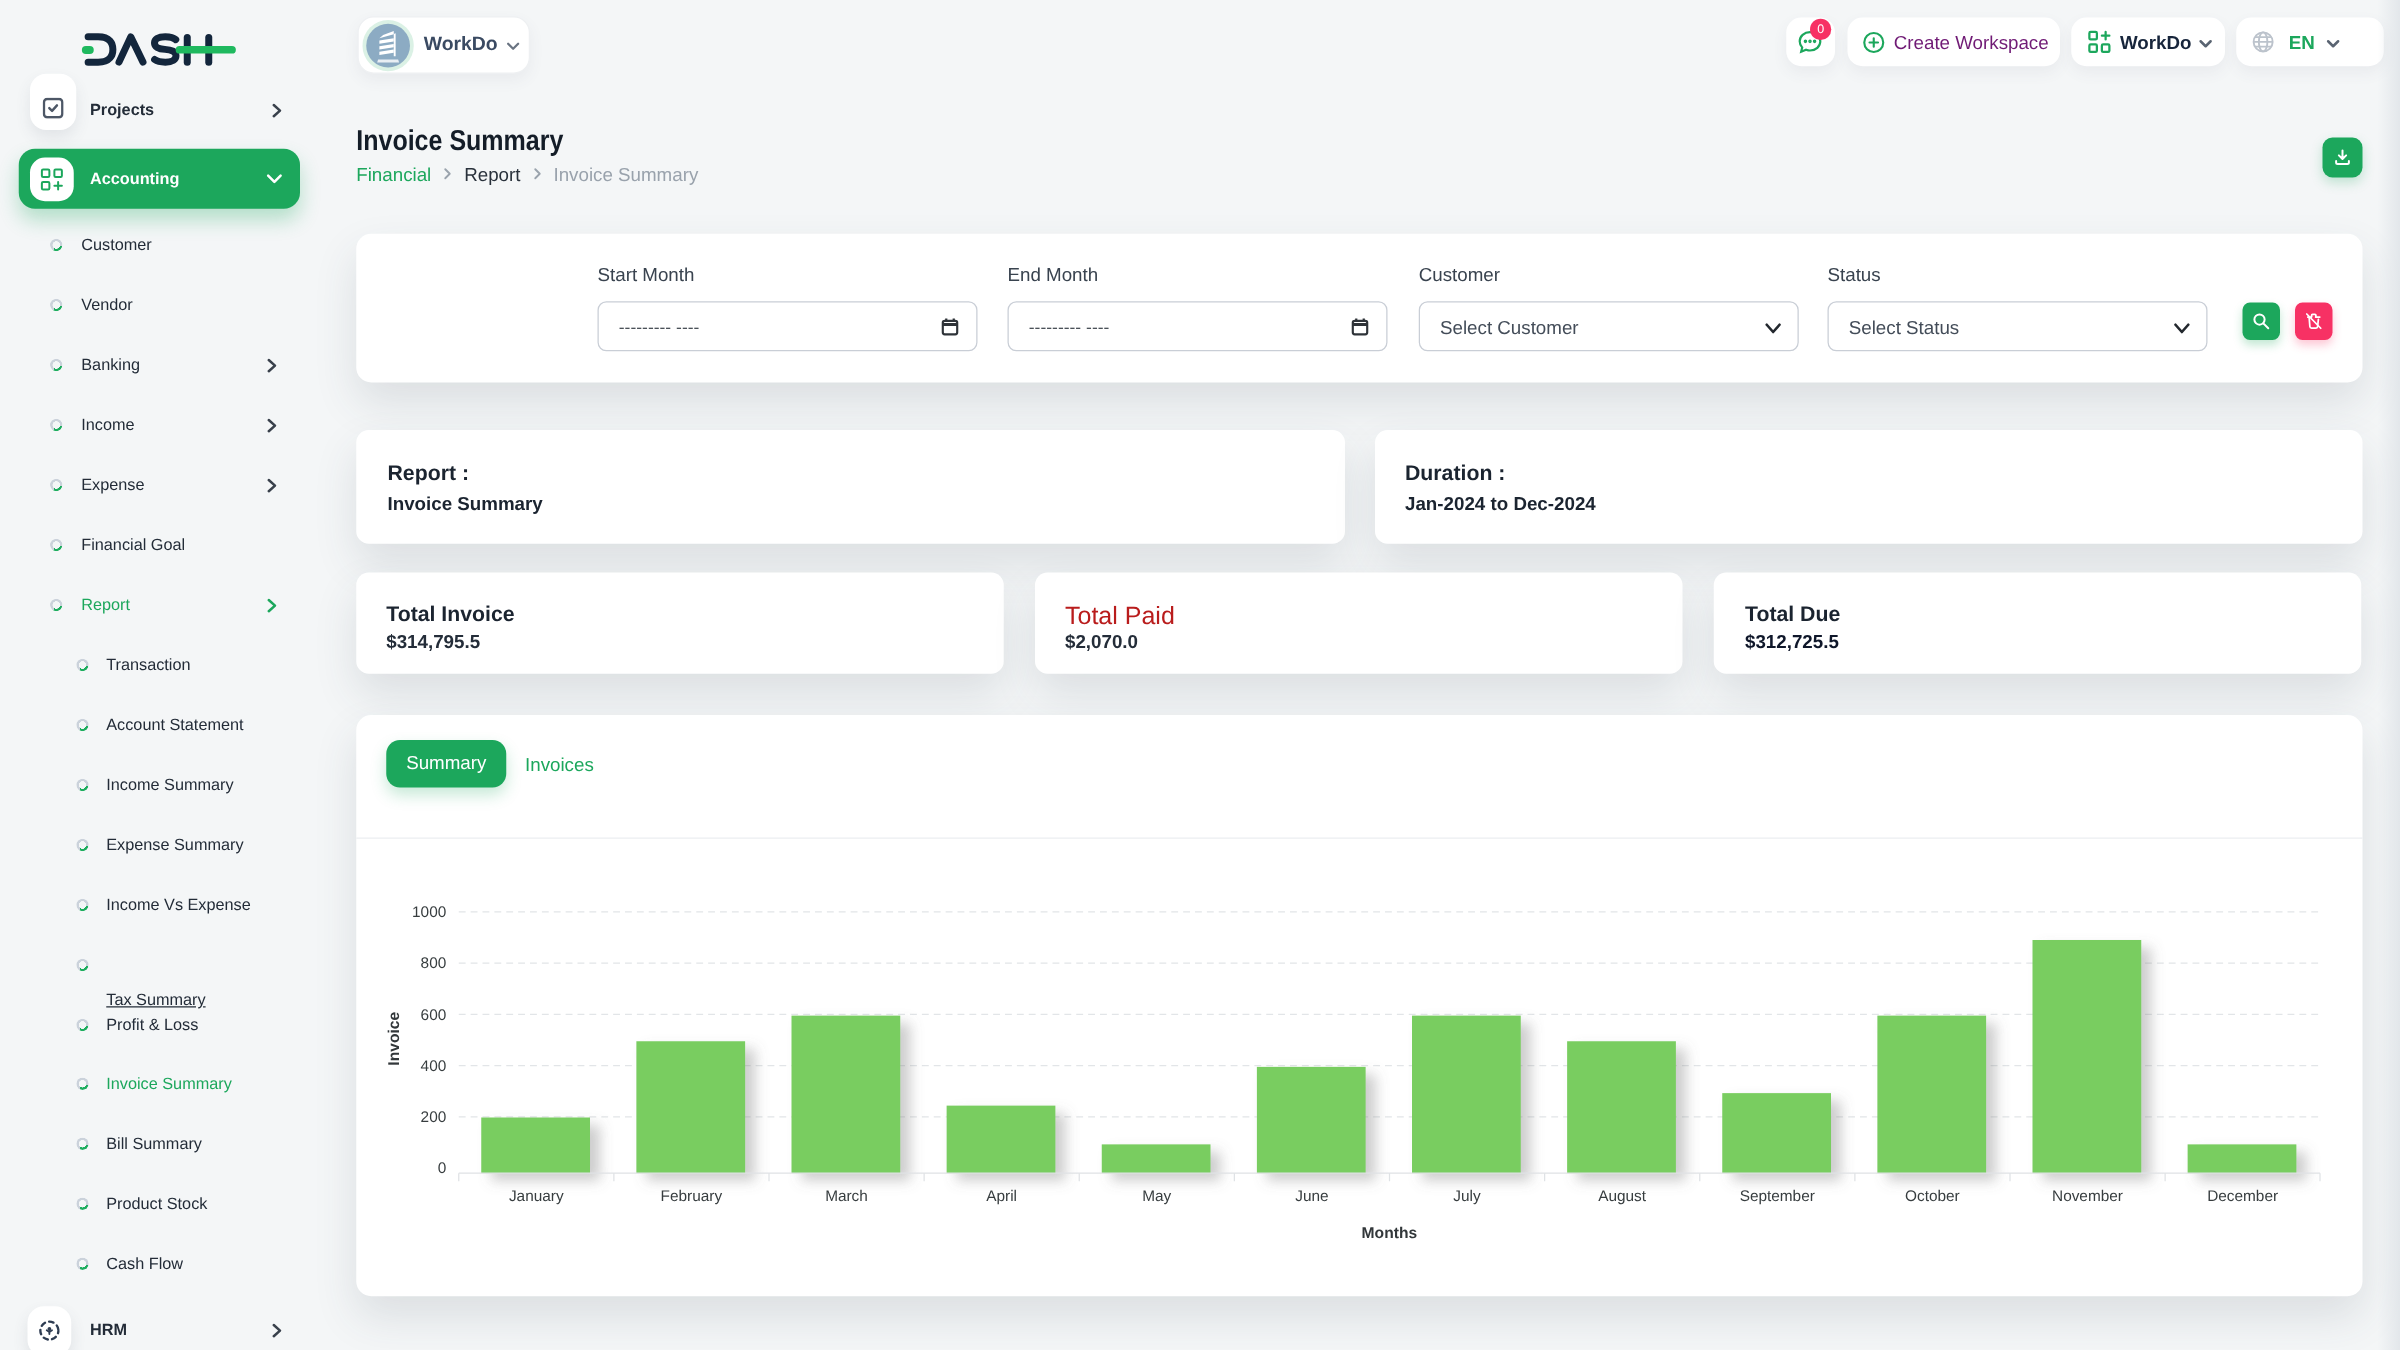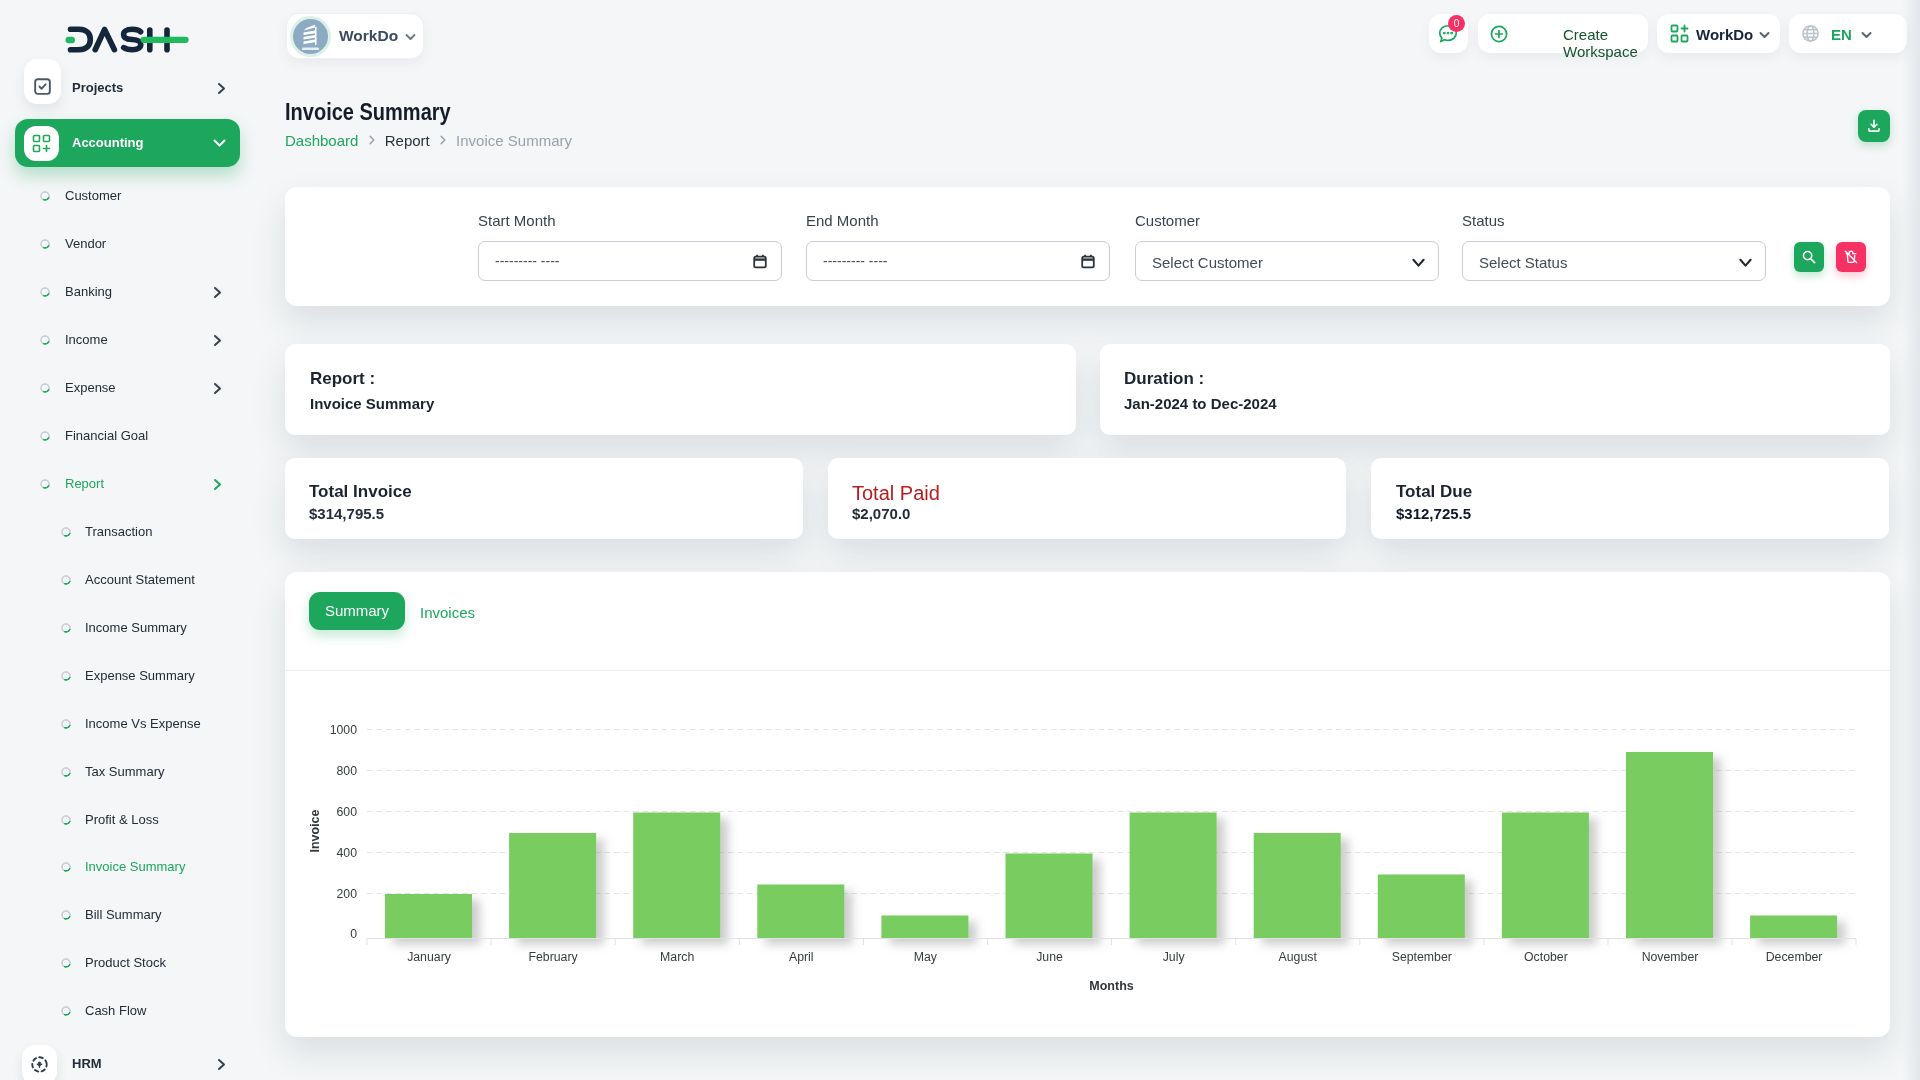--- a/index.html
+++ b/index.html
@@ -62,21 +62,21 @@
       <circle cx="16" cy="11" r="0.6" fill="#1ca75c"></circle>
   </svg>
 </div>
 <div class="abs" style="left:1448px;top:15px;width:17px;height:17px;border-radius:50%;background:#f73164;color:#fff;font-size:10px;text-align:center;line-height:17px;">0</div>
 
 <div class="pill" style="left:1478px;top:14px;width:170px;height:39px;">
   <svg class="abs" style="left:12px;top:11px" width="18" height="18" viewBox="0 0 18 18" fill="none" stroke="#1ca75c" stroke-width="1.7" stroke-linecap="round">
     <circle cx="9" cy="9" r="7.6"></circle>
       <path d="M9 5.6 V 12.4 M5.6 9 H 12.4"></path>
   </svg>
-  <span style="position:absolute;left:37px;top:12px;font-size:15px;color:#14532d;margin-left:48px;">Create Workspace</span>
+  <span style="position:absolute;left:37px;top:12px;font-size:15px;color:#701a75;">Create Workspace</span>
 </div>
 
 <div class="pill" style="left:1657px;top:14px;width:123px;height:39px;">
   <svg class="abs" style="left:13px;top:10px" width="19" height="19" viewBox="0 0 19 19" fill="none" stroke="#1ca75c" stroke-width="1.8" stroke-linejoin="round">
     <rect x="1.5" y="1.5" width="6" height="6" rx="1"></rect>
     <rect x="1.5" y="11.5" width="6" height="6" rx="1"></rect>
     <rect x="11.5" y="11.5" width="6" height="6" rx="1"></rect>
     <path d="M14.5 1.5 V 7.5 M11.5 4.5 H 17.5" stroke-linecap="round"></path>
   </svg>
   <span style="position:absolute;left:39px;top:12px;font-size:15px;font-weight:bold;color:#17253b;">WorkDo</span>
@@ -163,21 +163,21 @@
 <div class="mtext" style="left:85px;top:524px;">Transaction</div>
 <div class="micon" style="left:61px;top:575px;"></div>
 <div class="mtext" style="left:85px;top:572px;">Account Statement</div>
 <div class="micon" style="left:61px;top:623px;"></div>
 <div class="mtext" style="left:85px;top:620px;">Income Summary</div>
 <div class="micon" style="left:61px;top:671px;"></div>
 <div class="mtext" style="left:85px;top:668px;">Expense Summary</div>
 <div class="micon" style="left:61px;top:719px;"></div>
 <div class="mtext" style="left:85px;top:716px;">Income Vs Expense</div>
 <div class="micon" style="left:61px;top:767px;"></div>
-<div class="mtext" style="left:85px;top:764px;">Tax Summary</div>
+<div class="mtext" style="left:85px;top:792px;text-decoration:underline;">Tax Summary</div>
 <div class="micon" style="left:61px;top:815px;"></div>
 <div class="mtext" style="left:85px;top:812px;">Profit &amp; Loss</div>
 <div class="micon" style="left:61px;top:862px;"></div>
 <div class="mtext grntxt" style="left:85px;top:859px;">Invoice Summary</div>
 <div class="micon" style="left:61px;top:910px;"></div>
 <div class="mtext" style="left:85px;top:907px;">Bill Summary</div>
 <div class="micon" style="left:61px;top:958px;"></div>
 <div class="mtext" style="left:85px;top:955px;">Product Stock</div>
 <div class="micon" style="left:61px;top:1006px;"></div>
 <div class="mtext" style="left:85px;top:1003px;">Cash Flow</div>
@@ -189,21 +189,21 @@
     <path d="M9.5 9.8 V 12.2 M9.5 10.6 L7.4 9.2 M9.5 10.6 L11.6 9.2" stroke-width="1.5"></path>
   </svg>
 </div>
 <div class="mtext" style="left:72px;top:1056px;font-weight:600;">HRM</div>
 <svg class="chevr" style="left:217px;top:1058px" width="9" height="13" viewBox="0 0 9 13">
     <path class="chev" d="M2 2 L7 6.5 L2 11"></path>
   </svg>
 
 <div class="abs" style="left:285px;top:99px;font-size:23px;font-weight:bold;color:#141d28;transform:scaleX(.87);transform-origin:0 0;">Invoice Summary</div>
 <div class="abs" style="left:285px;top:132px;font-size:15px;color:#29313b;">
-  <span class="grntxt">Dashboard</span>
+  <span class="grntxt">Financial</span>
   <svg style="margin:0 6px 1px 6px" width="6" height="10" viewBox="0 0 6 10">
       <path class="chev" d="M1.2 1.4 L4.8 5 L1.2 8.6" style="stroke:#9aa3ad;stroke-width:1.5"></path>
     </svg>
   <span>Report</span>
   <svg style="margin:0 6px 1px 6px" width="6" height="10" viewBox="0 0 6 10">
       <path class="chev" d="M1.2 1.4 L4.8 5 L1.2 8.6" style="stroke:#9aa3ad;stroke-width:1.5"></path>
     </svg>
   <span style="color:#99a2ac;">Invoice Summary</span>
 </div>
 

